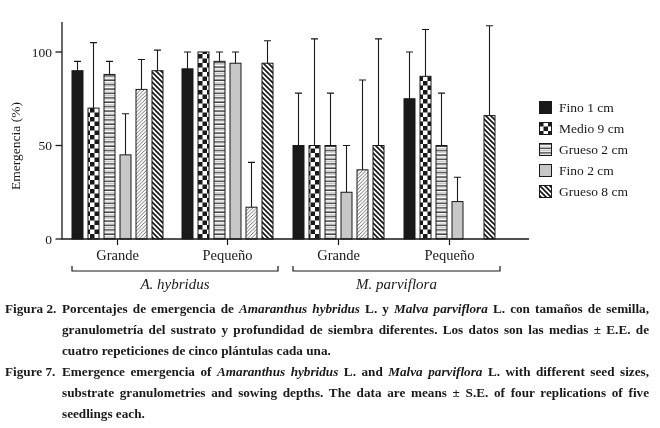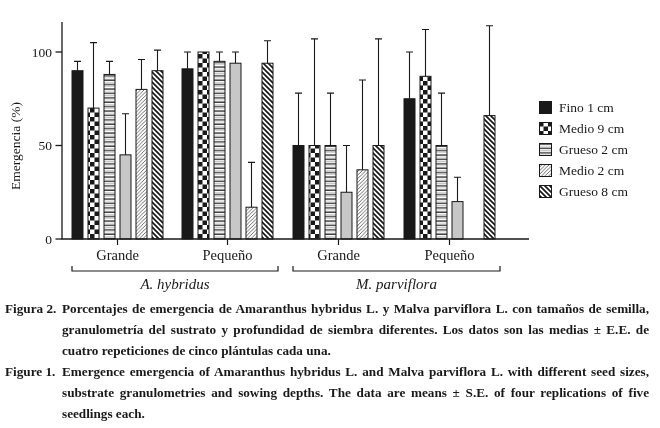--- a/index.html
+++ b/index.html
@@ -7,21 +7,21 @@
         font-family:"Liberation Serif","DejaVu Serif",serif;color:#191919;}
   #chart-wrap{position:absolute;left:0;top:0;width:660px;height:296px;}
   #legend{position:absolute;left:539px;top:97px;}
   .legend-row{display:flex;align-items:center;height:21px;}
   .legend-swatch{width:13px;height:13px;flex:0 0 13px;}
   .legend-label{margin-left:7px;font-size:13.5px;white-space:nowrap;}
   #captions{position:absolute;left:0;top:298px;width:660px;padding:0 11px 0 5px;box-sizing:border-box;}
   .caption{position:relative;padding-left:57px;font-weight:bold;font-size:13.2px;
            line-height:21px;text-align:justify;}
   .cap-label{position:absolute;left:0;top:0;white-space:nowrap;}
-  .cap-i{}
+  .cap-i{font-style:italic;}
   svg text{fill:#191919;}
 </style>
 </head>
 <body>
 
 <div id="page">
 
   <div id="chart-wrap">
     
   <svg width="660" height="296" viewBox="0 0 660 296">
@@ -127,34 +127,34 @@
         <span class="legend-label">Medio 9 cm</span>
       </div>
       <div class="legend-row">
         <svg width="13" height="13" class="legend-swatch">
           <rect x="0.5" y="0.5" width="12" height="12" fill="url(#p-hlines)" stroke="#191919" stroke-width="1"></rect>
         </svg>
         <span class="legend-label">Grueso 2 cm</span>
       </div>
       <div class="legend-row">
         <svg width="13" height="13" class="legend-swatch">
-          <rect x="0.5" y="0.5" width="12" height="12" fill="url(#p-diagthin)" stroke="#191919" stroke-width="1"></rect>
+          <rect x="0.5" y="0.5" width="12" height="12" fill="#c7c7c7" stroke="#191919" stroke-width="1"></rect>
         </svg>
-        <span class="legend-label">Medio 2 cm</span>
+        <span class="legend-label">Fino 2 cm</span>
       </div>
       <div class="legend-row">
         <svg width="13" height="13" class="legend-swatch">
           <rect x="0.5" y="0.5" width="12" height="12" fill="url(#p-diagthick)" stroke="#191919" stroke-width="1"></rect>
         </svg>
         <span class="legend-label">Grueso 8 cm</span>
       </div>
     </div>
 
   <div id="captions">
     <div class="caption">
       <span class="cap-label">Figura 2.</span><span><span>Porcentajes de emergencia de </span><span class="cap-i">Amaranthus hybridus</span><span> L. y </span><span class="cap-i">Malva parviflora</span><span> L. con tamaños de semilla, granulometría del sustrato y profundidad de siembra diferentes. Los datos son las medias ± E.E. de cuatro repeticiones de cinco plántulas cada una.</span></span>
     </div>
     <div class="caption">
-      <span class="cap-label">Figure 1.</span><span><span>Emergence emergencia of </span><span class="cap-i">Amaranthus hybridus</span><span> L. and </span><span class="cap-i">Malva parviflora</span><span> L. with different seed sizes, substrate granulometries and sowing depths. The data are means ± S.E. of four replications of five seedlings each.</span></span>
+      <span class="cap-label">Figure 7.</span><span><span>Emergence emergencia of </span><span class="cap-i">Amaranthus hybridus</span><span> L. and </span><span class="cap-i">Malva parviflora</span><span> L. with different seed sizes, substrate granulometries and sowing depths. The data are means ± S.E. of four replications of five seedlings each.</span></span>
     </div>
   </div>
 
 </div>
 
 </body></html>

